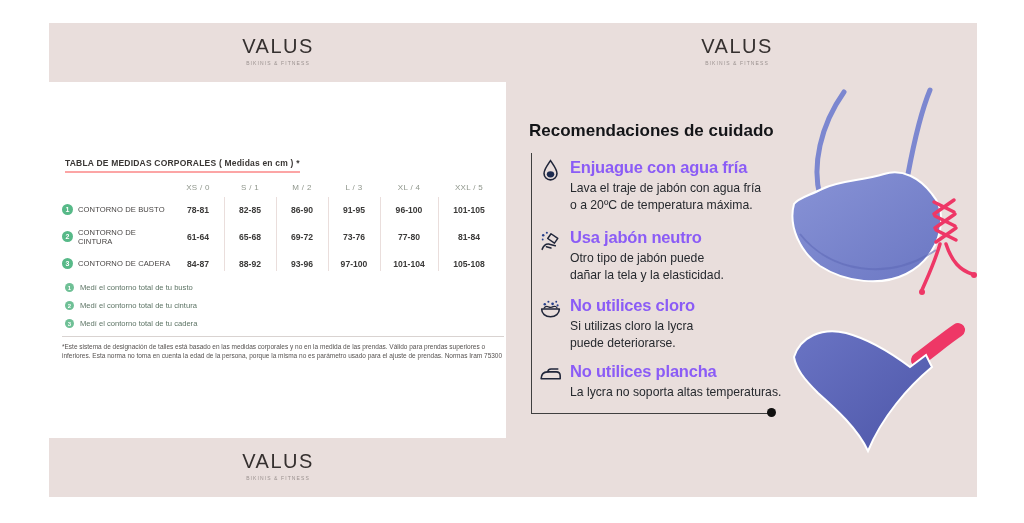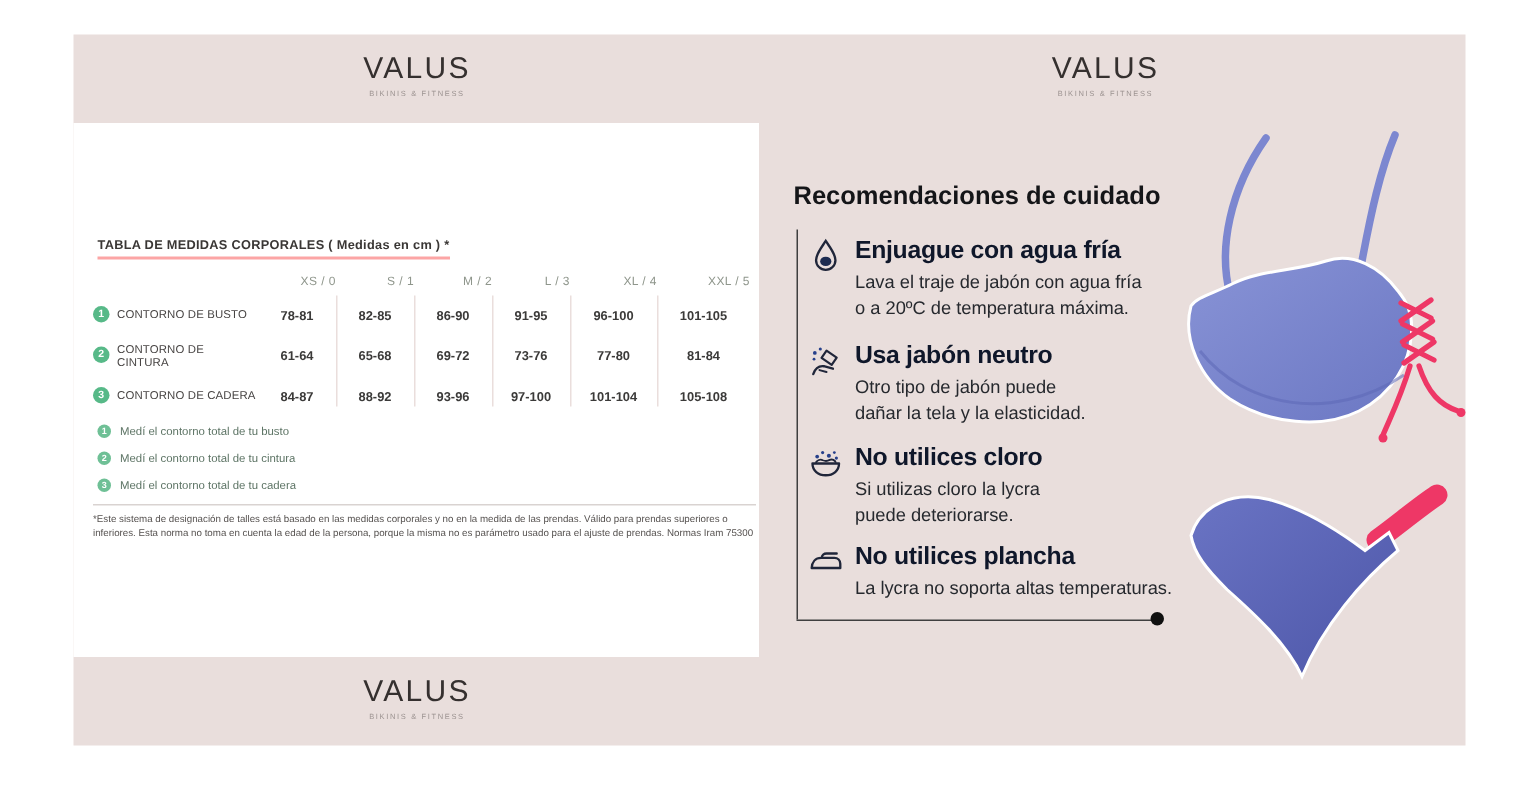--- a/index.html
+++ b/index.html
@@ -17,21 +17,21 @@
   .logo-top-left  { left:49px;  top:35px;  width:458px; }
   .logo-top-right { left:512px; top:35px;  width:450px; }
   .logo-bottom-left{ left:49px; top:450px; width:458px; }
 
   
   .table-title { position:absolute; left:65px; top:158px; font-size:8.5px; font-weight:bold;
     color:#3a3735; letter-spacing:.2px; padding-bottom:3px; border-bottom:2px solid #fca5a5; }
   .size-grid { position:absolute; left:62px; top:179px;
     display:grid; grid-template-columns:110px 52px 52px 52px 52px 58px 62px;
     grid-template-rows:17px 27px 27px 27px; align-items:center; }
-  .col-h { font-size:8px; color:#8f968c; text-align:right; letter-spacing:.3px; }
+  .col-h { font-size:8px; color:#8f968c; text-align:center; letter-spacing:.3px; }
   .row-label { display:flex; align-items:center; gap:5px; }
   .row-label-text { font-size:7.6px; font-weight:normal; color:#474443; letter-spacing:.1px; }
   .cell-val { font-size:8.6px; font-weight:bold; color:#3b3a39; text-align:center; }
   .num-circle { width:11px; height:11px; border-radius:50%; background:#57b988; color:#fff;
     font-size:7px; font-weight:bold; display:flex; align-items:center; justify-content:center; flex:0 0 11px; }
   .v-sep { position:absolute; width:1px; height:74px; top:197px; background:#eadedc; }
 
   
   .notes { position:absolute; left:65px; top:283px; }
   .note-row { display:flex; gap:6px; margin-bottom:9px; }
@@ -43,21 +43,21 @@
     line-height:9px; color:#565250; }
 
   
   .care-title { position:absolute; left:529px; top:121px; font-size:17px; font-weight:bold; color:#141518; }
   .bracket-v { position:absolute; left:531px; top:153px; height:260px; width:0; border-left:1.5px solid #3f3f3f; }
   .bracket-h { position:absolute; left:531px; top:413px; width:241px; height:0; border-top:1.5px solid #3f3f3f; }
   .bracket-dot { position:absolute; left:767px; top:408px; width:9px; height:9px; border-radius:50%; background:#101010; }
   .care-item { position:absolute; left:538px; display:flex; gap:7px; }
   .care-icon { width:25px; height:25px; flex:0 0 25px; }
   .care-icon svg { width:25px; height:25px; display:block; }
-  .care-item-title { font-size:16.5px; font-weight:bold; color:#0f172a; letter-spacing:-.2px; margin-bottom:3px; }
+  .care-item-title { font-size:16.5px; font-weight:bold; color:#8b5cf6; letter-spacing:-.2px; margin-bottom:3px; }
   .care-item-desc { font-size:12.2px; color:#26292e; line-height:16.5px; }
   .item-1 { top:158px; } .item-2 { top:228px; } .item-3 { top:296px; } .item-4 { top:362px; }
 
   
   .bikini-top { position:absolute; left:788px; top:84px; width:200px; height:215px; }
   .bikini-bottom { position:absolute; left:788px; top:305px; width:180px; height:168px; }
 </style>
 </head>
 <body>
 

